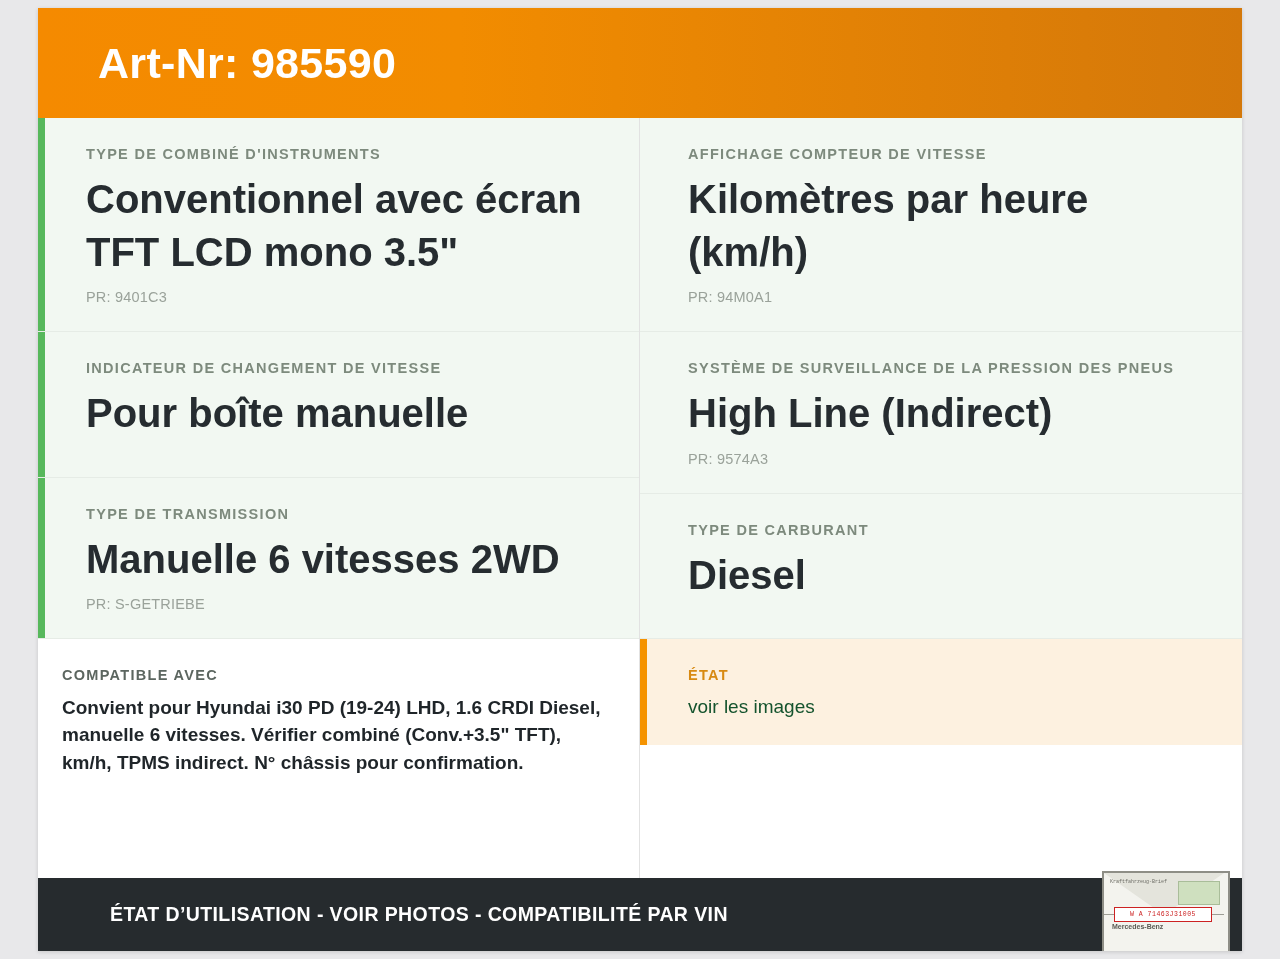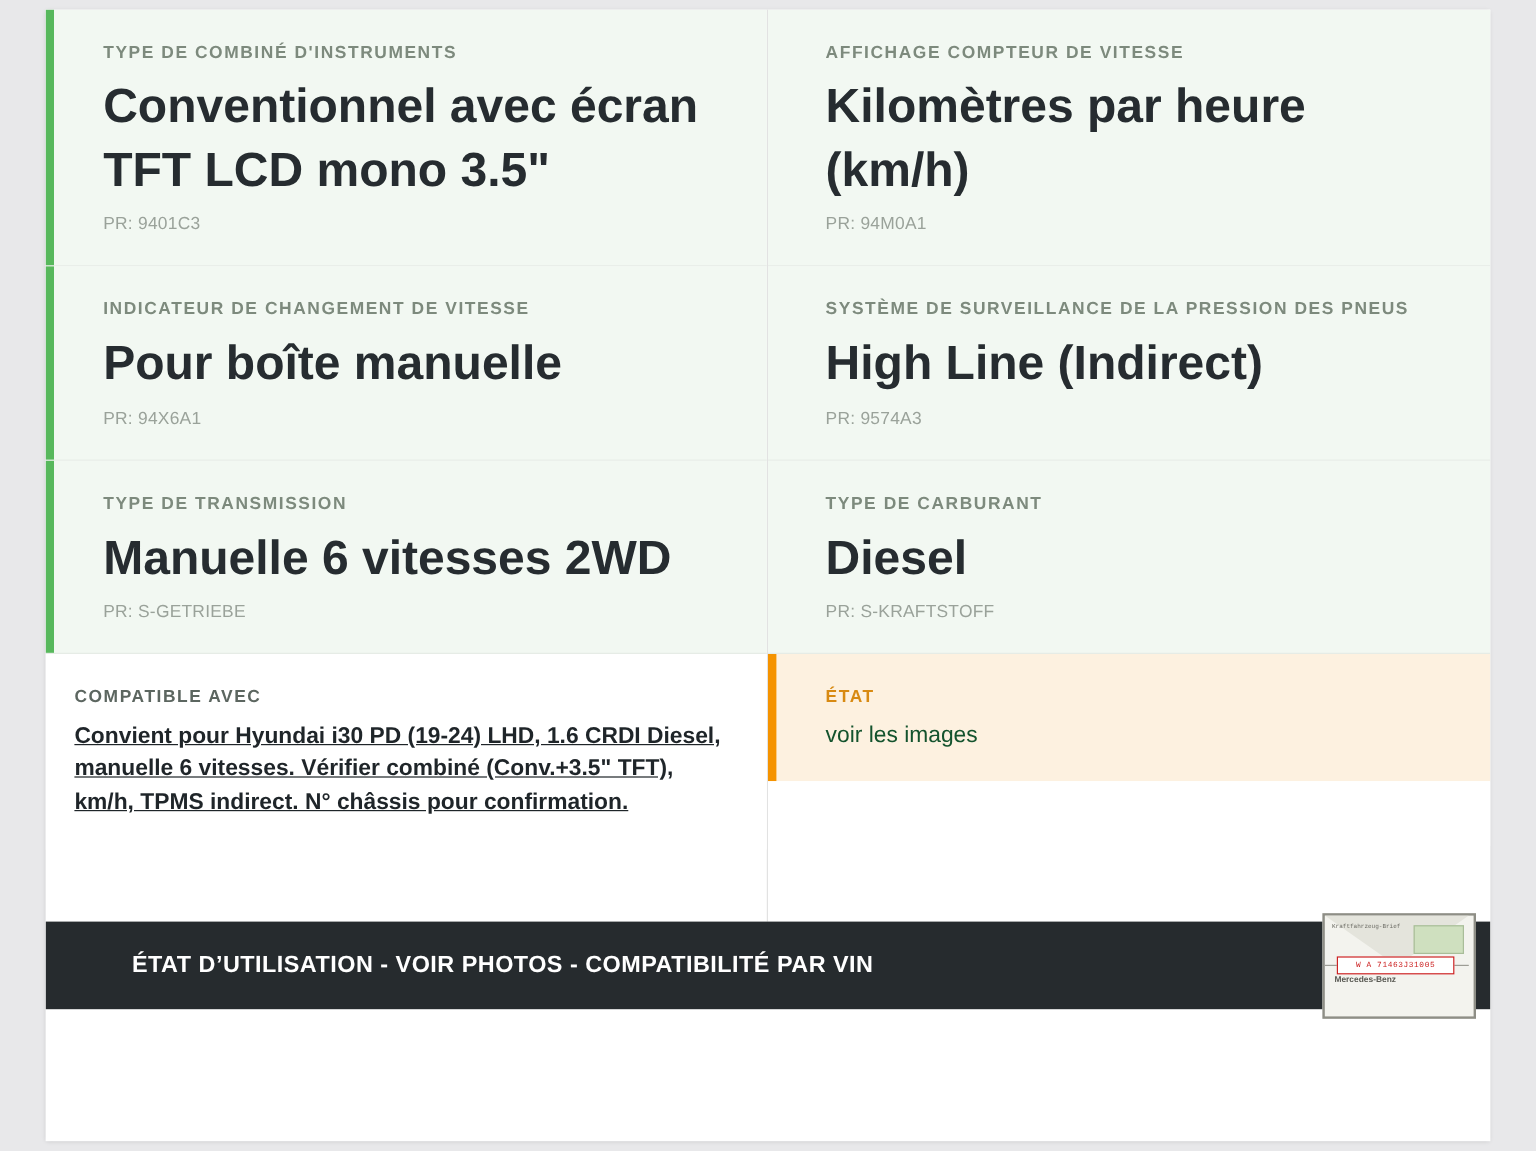--- a/index.html
+++ b/index.html
@@ -118,21 +118,20 @@
     font-size: 14.5px;
     color: #9aa29a;
     letter-spacing: 0.2px;
   }
   .compat-text {
     font-size: 19px;
     font-weight: bold;
     color: #1f2529;
     line-height: 1.45;
     max-width: 560px;
-    text-decoration: underline;
   }
   
   .footer {
     position: relative;
     height: 73px;
     background: #262b2e;
     display: flex;
     align-items: center;
     padding-left: 72px;
     box-sizing: border-box;
@@ -211,35 +210,37 @@
     background: #cfe0bf;
     border: 1px solid #a9bd99;
   }
 </style>
 </head>
 <body>
 
 <div class="page">
   <div class="card">
 
+    <div class="header">
+      <div class="header-title">Art-Nr: 985590</div>
+    </div>
 
     <div class="body">
 
       <div class="col col-left">
 
         <div class="spec accent-green">
           <div class="spec-label">TYPE DE COMBINÉ D'INSTRUMENTS</div>
           <div class="spec-value">Conventionnel avec écran TFT LCD mono 3.5"</div>
           <div class="spec-pr">PR: 9401C3</div>
         </div>
 
         <div class="spec accent-green">
           <div class="spec-label">INDICATEUR DE CHANGEMENT DE VITESSE</div>
           <div class="spec-value">Pour boîte manuelle</div>
-          <div class="spec-pr">PR: 94X6A1</div>
         </div>
 
         <div class="spec accent-green">
           <div class="spec-label">TYPE DE TRANSMISSION</div>
           <div class="spec-value">Manuelle 6 vitesses 2WD</div>
           <div class="spec-pr">PR: S-GETRIEBE</div>
         </div>
 
         <div class="spec plain">
           <div class="spec-label dark">COMPATIBLE AVEC</div>
@@ -258,21 +259,20 @@
 
         <div class="spec">
           <div class="spec-label">SYSTÈME DE SURVEILLANCE DE LA PRESSION DES PNEUS</div>
           <div class="spec-value">High Line (Indirect)</div>
           <div class="spec-pr">PR: 9574A3</div>
         </div>
 
         <div class="spec">
           <div class="spec-label">TYPE DE CARBURANT</div>
           <div class="spec-value">Diesel</div>
-          <div class="spec-pr">PR: S-KRAFTSTOFF</div>
         </div>
 
         <div class="spec state accent-orange">
           <div class="spec-label orange">ÉTAT</div>
           <div class="spec-value small">voir les images</div>
         </div>
 
         <div class="spec empty"></div>
 
       </div>

